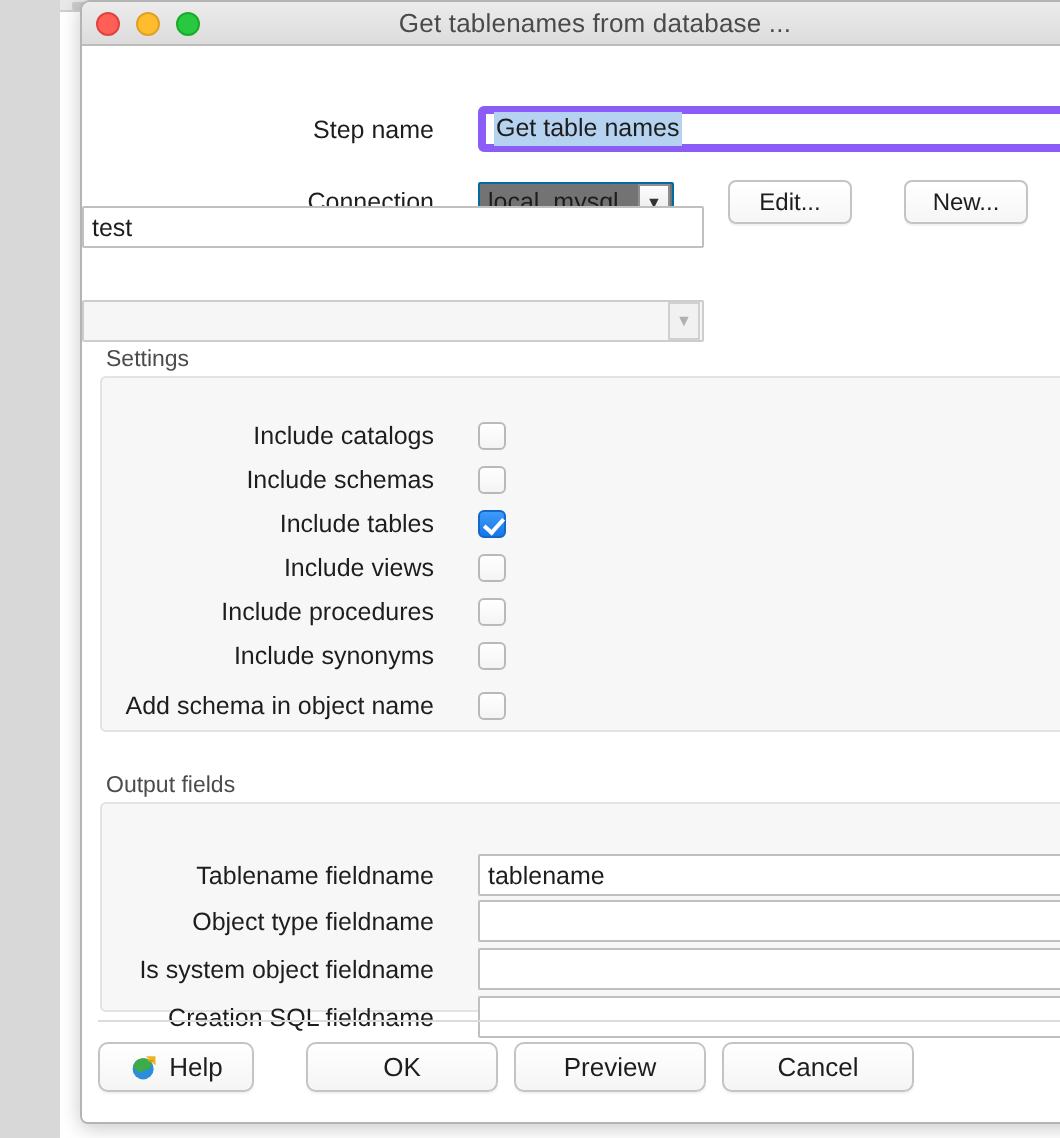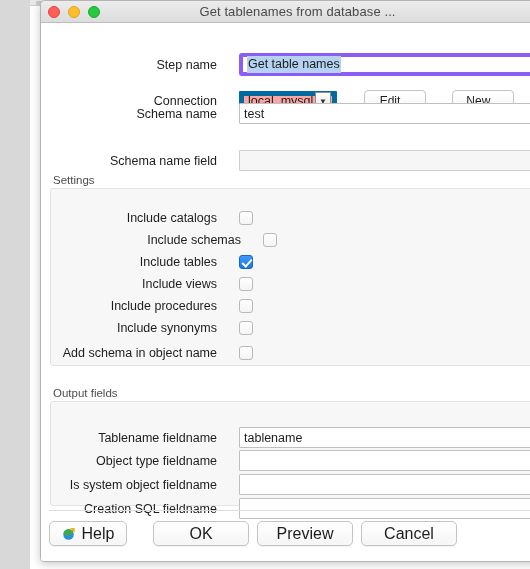--- a/index.html
+++ b/index.html
@@ -85,22 +85,22 @@
   }
   .tf.focused {
     border: 4px solid #8b5cf6;
     border-radius: 3px;
     height: 23px;
   }
   .sel { background: #b5d2f0; padding: 1px 1px 2px 1px; }
 
   .combo {
     height: 21px;
-    border: 5px solid #0369a1;
-    background: #fca5a5;
+    border: 1px solid #0369a1;
+    background: #737373;
     display: flex; align-items: center;
     font-size: 12.5px; color: #1d1d1d;
     padding-left: 4px;
     border-radius: 1px;
   }
   .combo .cval { flex: 1; white-space: nowrap; overflow: hidden; }
   .combo .arrowbox {
     width: 16px; height: 19px;
     margin: 0 1px;
     border: 1px solid #8f8f8f;
@@ -182,21 +182,21 @@
     position: absolute; left: 8px; right: 8px; top: 487px;
     height: 1px; background: #dcdcdc;
   }
   .footer { position: absolute; left: 0; top: 498px; width: 100%; height: 40px; }
   .fbtn {
     position: absolute;
     height: 25px;
     border: 1px solid #c4c4c4;
     border-radius: 5px;
     background: linear-gradient(to bottom,#ffffff 0%,#f5f5f5 100%);
-    font-size: 16px; color: #1d1d1d;
+    font-size: 13px; color: #1d1d1d;
     display: flex; align-items: center; justify-content: center;
     box-shadow: 0 1px 1px rgba(0,0,0,.06);
   }
   .help-icon { width: 15px; height: 15px; margin-right: 5px; flex: 0 0 auto; }
 </style>
 </head>
 <body>
 
 <div id="app">
 
@@ -237,44 +237,42 @@
         <div class="combo" style="width:98px;">
           <span class="cval">local_mysql</span>
           <span class="arrowbox">▼</span>
         </div>
         <div class="btn" style="margin-left:12px;width:62px;">Edit...</div>
         <div class="btn" style="margin-left:11px;width:62px;">New...</div>
         <div class="btn" style="margin-left:11px;width:73px;">Wizard...</div>
       </div>
 
       <div class="row" style="top:80px;">
-        <div class="lbl">Schema name</div>
         <div class="tf" style="width:311px;">
           <span>test</span>
         </div>
       </div>
       <div class="diamond" style="left:493px; top:78px;"></div>
 
 
       <div class="row" style="top:127px;">
-        <div class="lbl">Schema name field</div>
         <div class="combo disabled" style="width:311px;">
           <span class="cval"></span>
           <span class="arrowbox">▼</span>
         </div>
       </div>
 
       <div class="group-title" style="left:12px; top:151px;">Settings</div>
       <div class="panel" style="left:9px; top:165px; width:496px; height:178px;"></div>
 
       <div class="row" style="top:188px;">
         <div class="lbl">Include catalogs</div>
         <div class="cb"></div>
       </div>
-      <div class="row" style="top:210px;padding-left:24px;">
+      <div class="row" style="top:210px;">
         <div class="lbl">Include schemas</div>
         <div class="cb"></div>
       </div>
       <div class="row" style="top:232px;">
         <div class="lbl">Include tables</div>
         <div class="cb checked"></div>
       </div>
       <div class="row" style="top:276px;">
         <div class="lbl">Include procedures</div>
         <div class="cb"></div>

